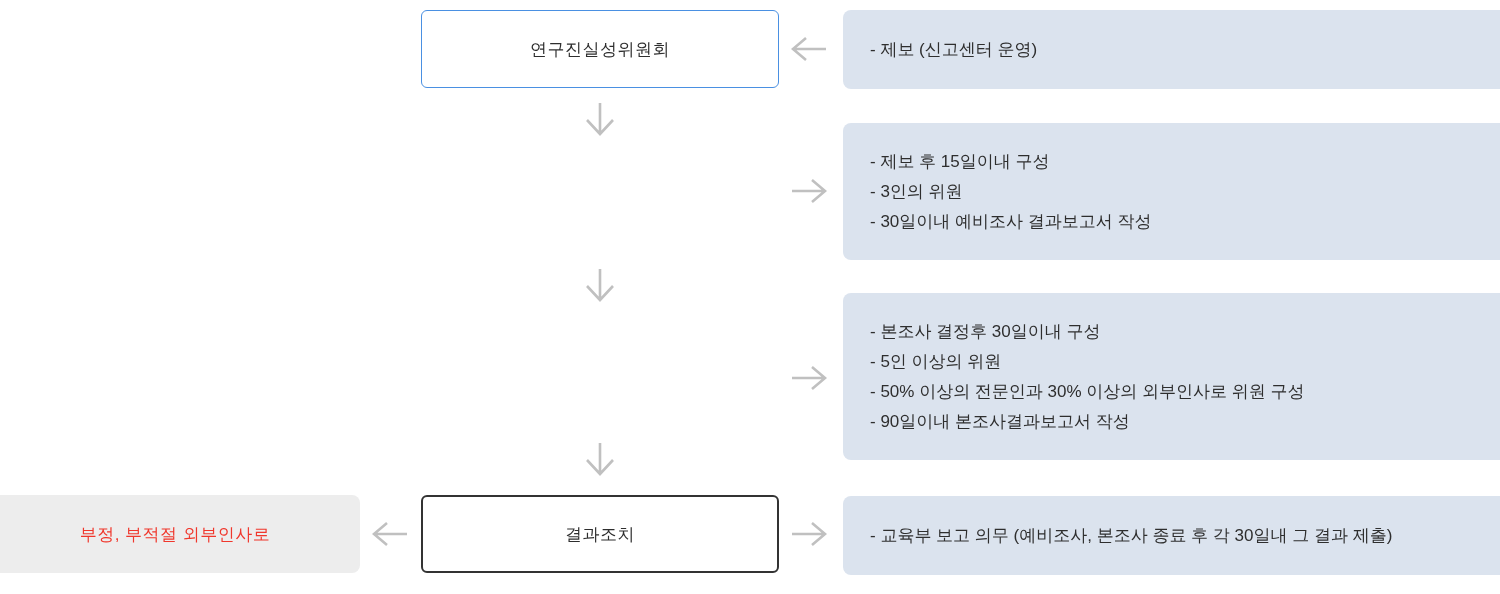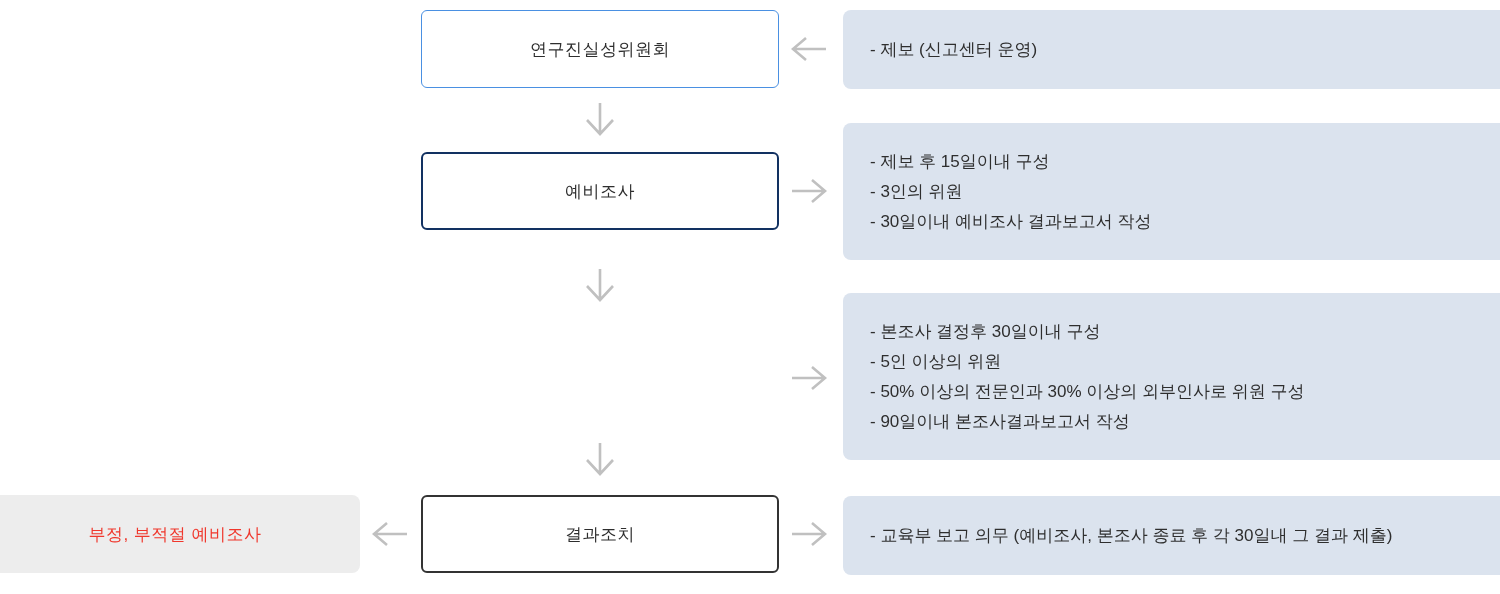--- a/index.html
+++ b/index.html
@@ -97,23 +97,20 @@
   .arrow-left-4  { left: 372px; top: 520px; }
 </style>
 </head>
 <body>
 
 <div class="canvas">
 
   <div class="flow-box flow-box-1">
     <span>연구진실성위원회</span>
   </div>
-  <div class="flow-box flow-box-2">
-    <span>예비조사</span>
-  </div>
   <div class="flow-box flow-box-4">
     <span>결과조치</span>
   </div>
 
   <div class="info-box info-box-1">
     <div class="note">- 제보 (신고센터 운영)</div>
   </div>
   <div class="info-box info-box-2">
     <div class="note">- 제보 후 15일이내 구성</div>
     <div class="note">- 3인의 위원</div>
@@ -123,21 +120,21 @@
     <div class="note">- 본조사 결정후 30일이내 구성</div>
     <div class="note">- 5인 이상의 위원</div>
     <div class="note">- 50% 이상의 전문인과 30% 이상의 외부인사로 위원 구성</div>
     <div class="note">- 90일이내 본조사결과보고서 작성</div>
   </div>
   <div class="info-box info-box-4">
     <div class="note">- 교육부 보고 의무 (예비조사, 본조사 종료 후 각 30일내 그 결과 제출)</div>
   </div>
 
   <div class="result-box">
-    <span>부정, 부적절 예비조사</span>
+    <span>부정, 부적절 외부인사로</span>
   </div>
 
   <div class="arrow arrow-down-1">
     <svg width="32" height="34" viewBox="0 0 32 34">
         <path d="M16 1 V30 M3 18 L16 32 L29 18"></path>
       </svg>
   </div>
   <div class="arrow arrow-down-2">
     <svg width="32" height="34" viewBox="0 0 32 34">
         <path d="M16 1 V30 M3 18 L16 32 L29 18"></path>

